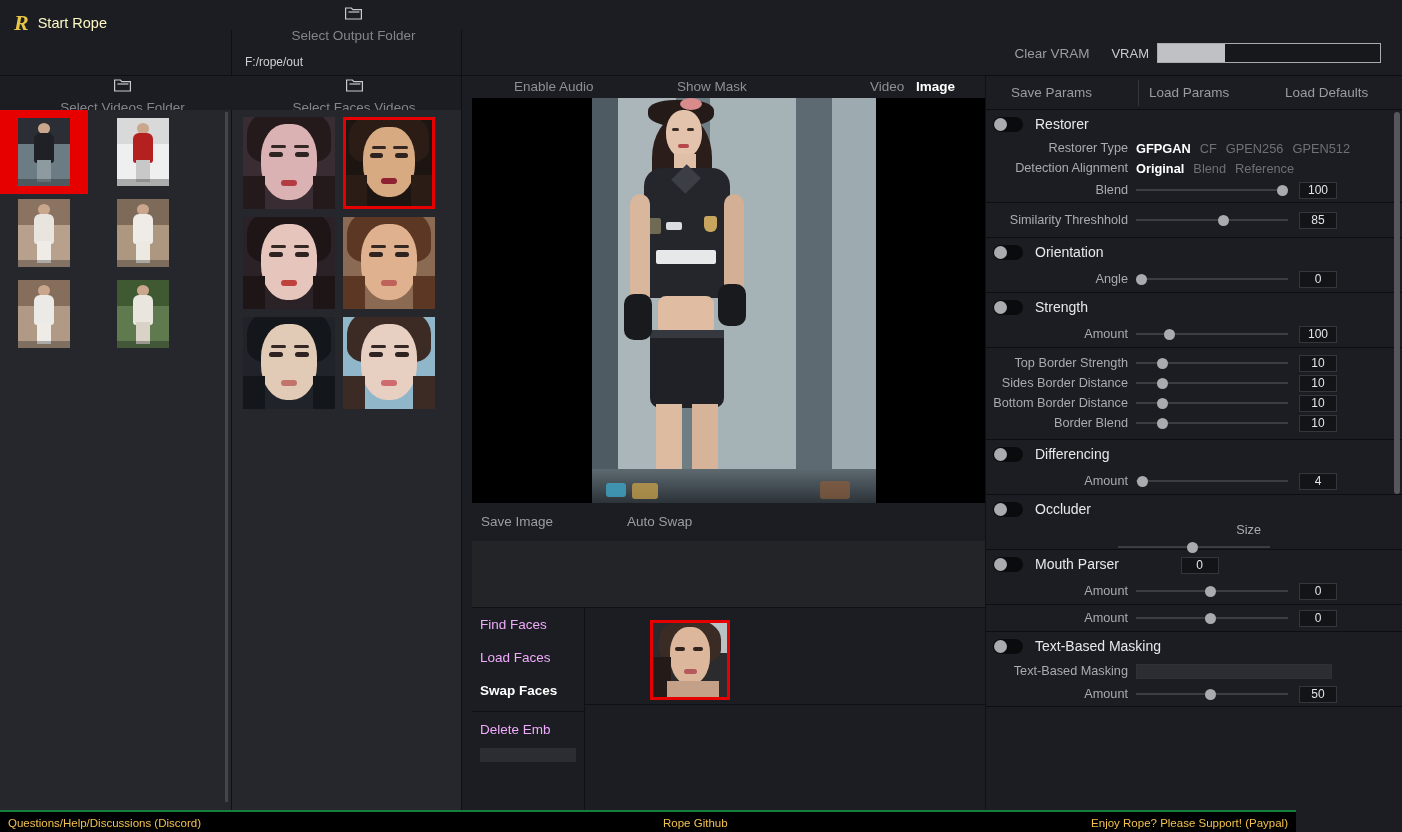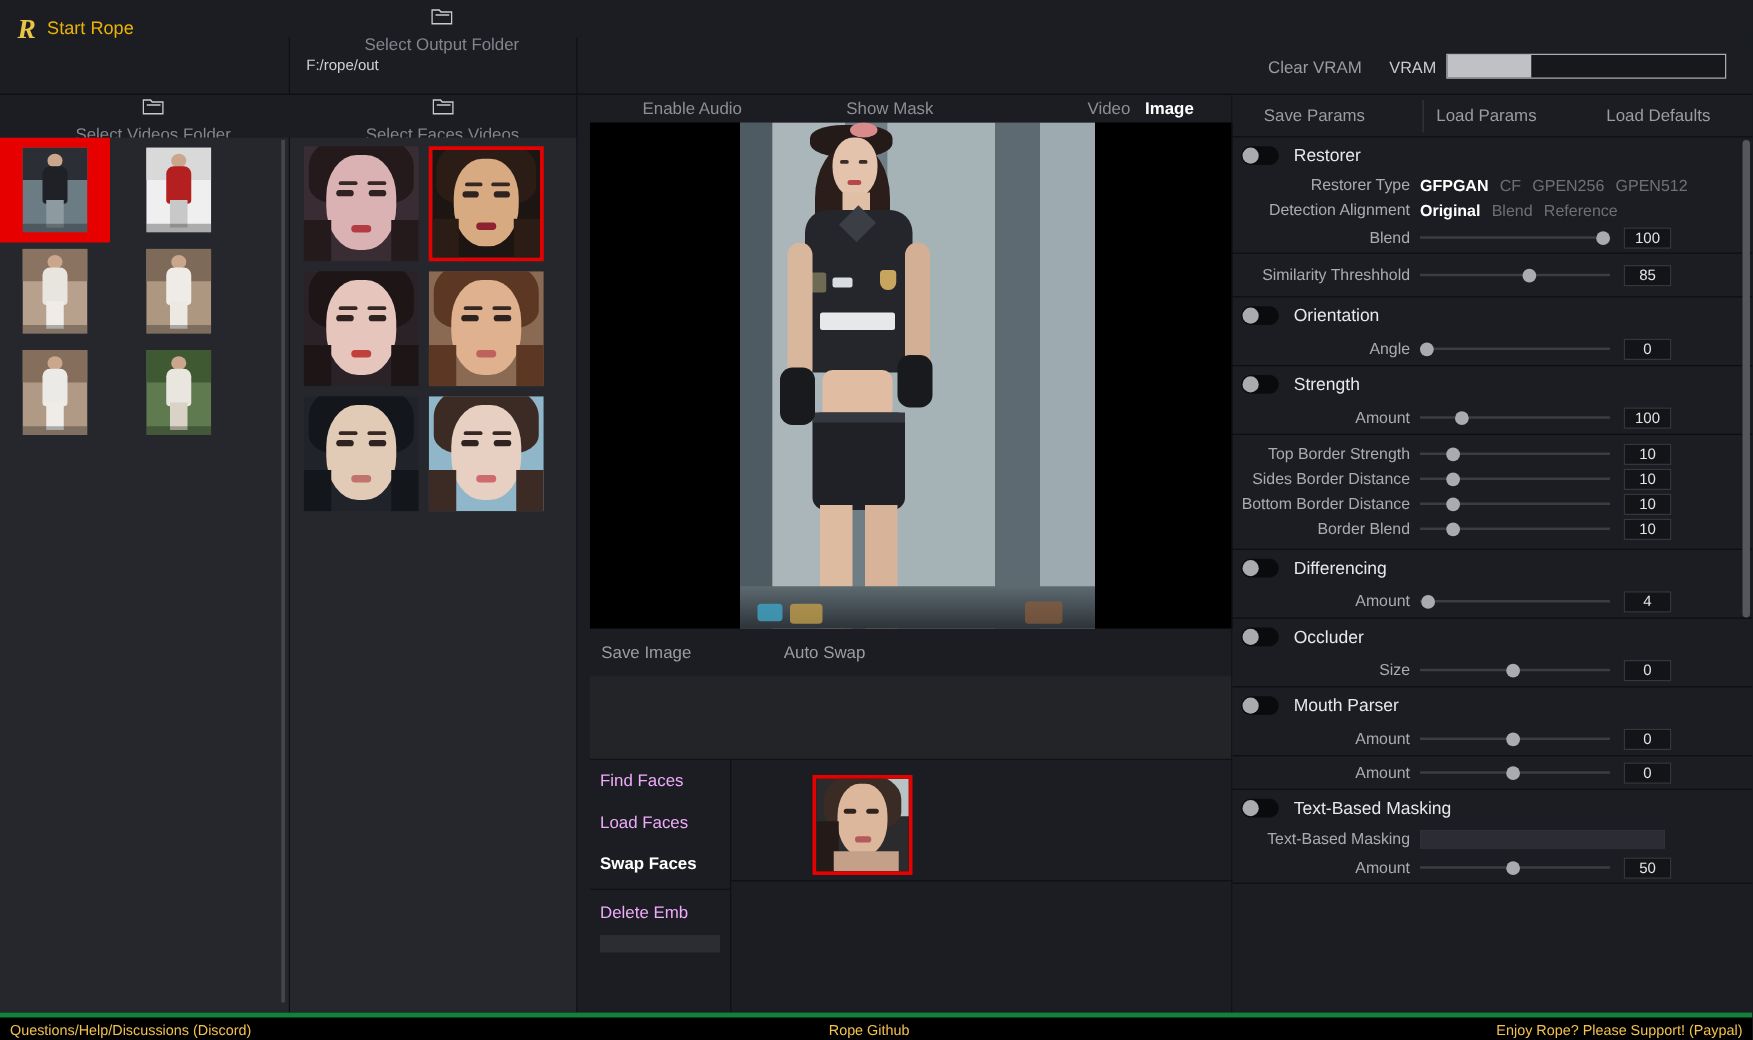--- a/index.html
+++ b/index.html
@@ -33,26 +33,26 @@
   }
   .hb-cell { position: absolute; top: 0; height: 46px; }
 
   .start-rope {
     display: flex; align-items: center; height: 46px; padding-left: 14px; gap: 9px;
   }
   .rope-r {
     font-family: "Liberation Serif", serif; font-style: italic; font-weight: bold;
     font-size: 22px; color: #e8c547; line-height: 1;
   }
-  .start-rope-label { font-size: 14.5px; color: #eab308; }
+  .start-rope-label { font-size: 14.5px; color: #fef9c3; }
 
   .folderbtn { padding-left: 14px; padding-top: 6px; }
   .folderbtn .fline { display: flex; align-items: center; gap: 8px; flex-direction: column; }
   .folderbtn .flabel { font-size: 13.5px; color: #83858b; }
-  .folderbtn .fpath { font-size: 12px; color: #cfd0d3; margin-top: 2px; }
+  .folderbtn .fpath { font-size: 12px; color: #cfd0d3; margin-top: 12px; }
 
   .folder-ico { width: 17px; height: 14px; display: block; }
 
   
   .vram-wrap { position: absolute; top: 30px; right: 0; height: 46px; display: flex; align-items: center; }
   .clear-vram { font-size: 13.5px; color: #9a9ca1; margin-right: 22px; }
   .vram-label { font-size: 13px; color: #c9cace; margin-right: 8px; }
   .vram-bar {
     width: 224px; height: 20px; background: #16181c; border: 1px solid #aaacb0;
     position: relative; margin-right: 21px;
@@ -170,22 +170,22 @@
   .helpbox { padding: 10px 12px 0 12px; }
 
   .rp-sbar { position: absolute; right: 2px; top: 36px; width: 6px; height: 596px; }
   .rp-sbar .thumbbar { position: absolute; left: 0; width: 6px; background: #55575d; border-radius: 3px; }
 
   .lp-sbar { position: absolute; right: 4px; top: 2px; width: 3px; bottom: 2px; }
   .lp-sbar .thumbbar { position: absolute; left: 0; width: 3px; background: #44464c; }
 
   
   .statusbar {
-    position: absolute; left: 0; bottom: 0; width: 1402px; height: 22px;
-    background: #000; border-top: 4px solid #15803d;
+    position: absolute; left: 0; bottom: 0; width: 1296px; height: 22px;
+    background: #000; border-top: 2px solid #15803d;
   }
   .sb-item { position: absolute; top: 0; line-height: 22px; font-size: 11.5px; color: #f2c14e; }
 
   
   .vsep { position: absolute; width: 1px; background: #0f1014; }
   .hsep { position: absolute; height: 1px; background: #0f1014; }
 </style>
 </head>
 <body>
 
@@ -639,21 +639,21 @@
         </div>
       </div>
 
       <div class="section">
         <div class="toggle-row">
           <span class="toggle">
               <span class="knob"></span>
             </span>
           <span class="toggle-title">Occluder</span>
         </div>
-        <div class="pr" style="height:26px;">
+        <div class="pr" style="height:26px;flex-direction:column;">
           <span class="pr-label">Size</span>
           <span class="slider">
             <span class="track"></span>
               <span class="knob" style="left: 49%;"></span>
           </span>
           <span class="numbox">0</span>
         </div>
       </div>
 
       <div class="section">

